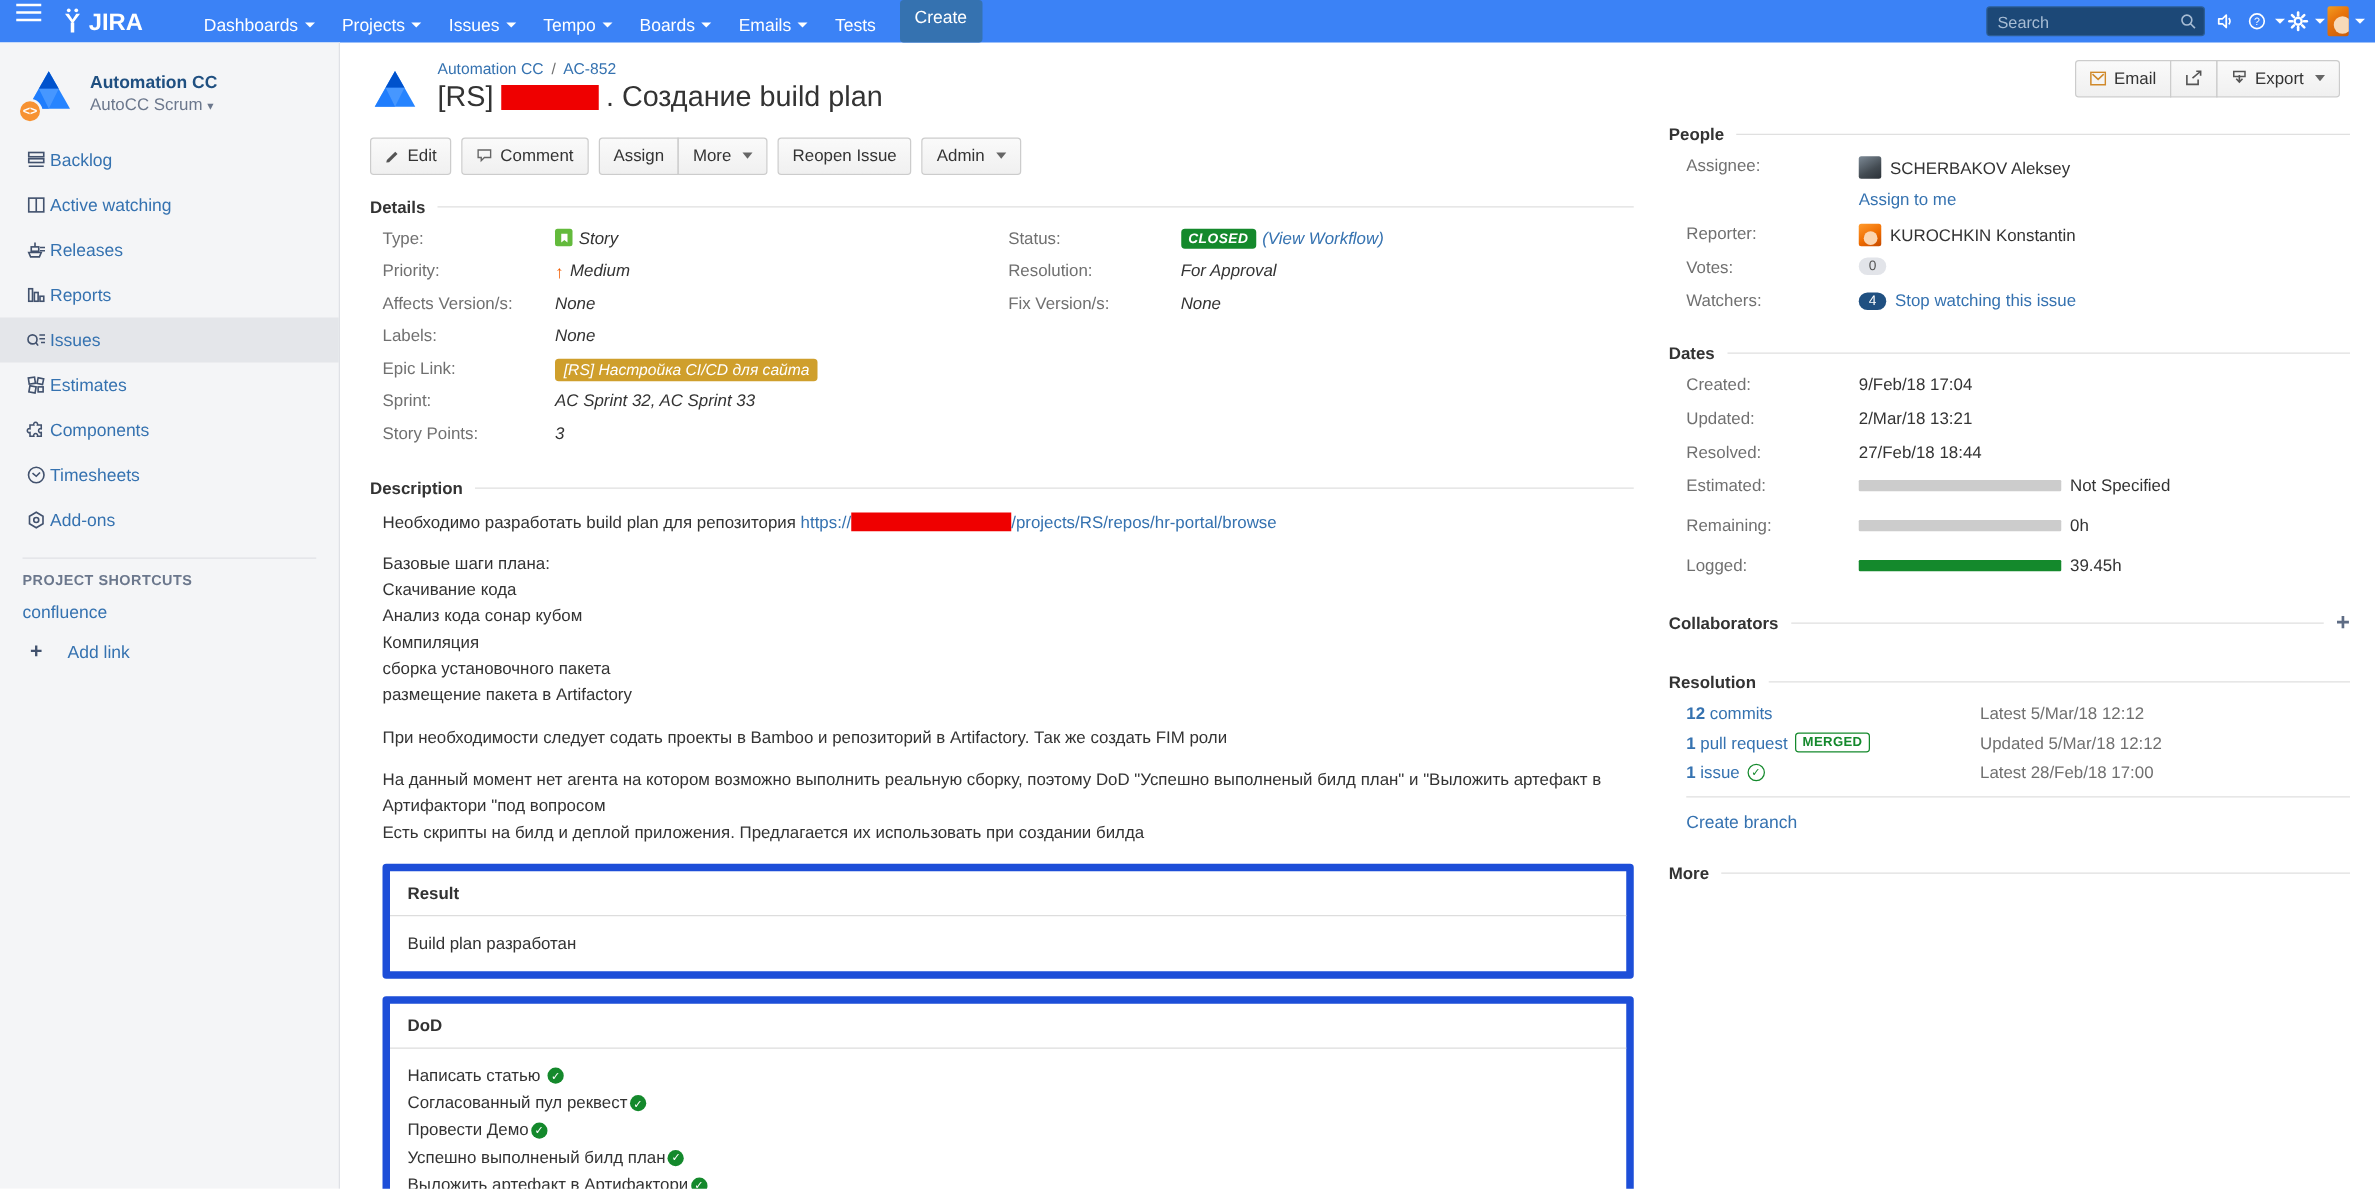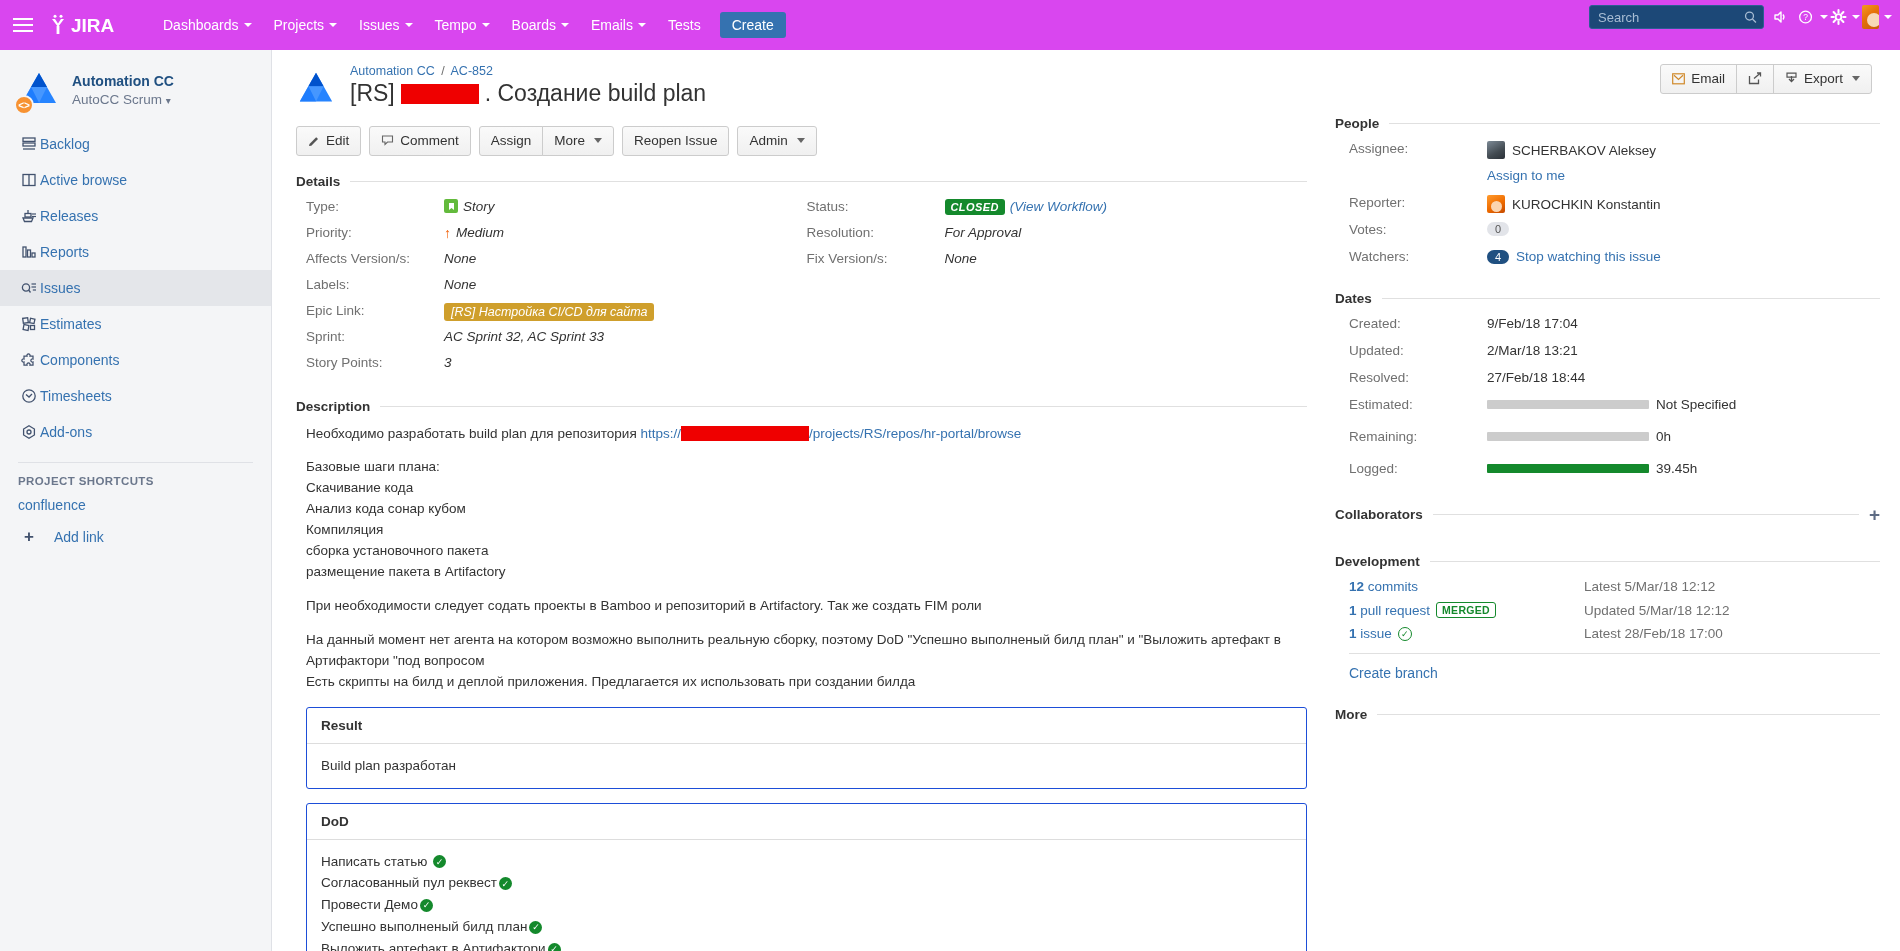--- a/index.html
+++ b/index.html
@@ -9,21 +9,21 @@
     overflow: hidden;
     background: #fff;
     font-family: "Liberation Sans", sans-serif;
     font-size: 14px;
     color: #333;
   }
   a { color: #3572b0; text-decoration: none; cursor: pointer; }
 
   
   .topnav {
-    height: 50px; background: #d946ef; display: flex; align-items: center;
+    height: 34px; background: #3b82f6; display: flex; 
     padding: 0 10px; position: relative;
   }
   .hamburger { width: 26px; height: 20px; display: flex; flex-direction: column;
     justify-content: center; gap: 4px; margin-right: 10px; cursor: pointer; }
   .hamburger span { display:block; height: 2px; background: #fff; width: 20px; margin-left:3px;}
   .jira-logo { display:flex; align-items:center; margin-right: 18px; cursor:pointer; }
   .jira-logo svg { display:block; }
   .navitem {
     color: #fff; font-size: 14px; padding: 7px 10px; margin: 13px 1px; cursor: pointer;
     display: inline-flex; align-items: center; white-space: nowrap; border-radius: 3px;
@@ -132,21 +132,21 @@
   }
   .epic-lozenge {
     background:#cf9f2c; color:#fff; font-size:12.5px; padding:2px 7px; border-radius:3px;
     cursor:pointer;
   }
 
   .desc { padding-left: 10px; font-size:13.5px; line-height:1.55; color:#333; }
   .desc p { margin: 0 0 13px 0; }
   .desc p.tight { margin: 0; }
 
-  .panel { border:1px solid #1d4ed8; border-radius:3px; margin-top: 14px; margin-left:10px;}
+  .panel { border:6px solid #1d4ed8; border-radius:3px; margin-top: 14px; margin-left:10px;}
   .panel-head { padding: 10px 14px; font-weight:bold; font-size:13.5px; border-bottom:1px solid #ddd;}
   .panel-body { padding: 11px 14px; font-size:13.5px; line-height:1.62;}
   .check {
     display:inline-flex; width:13px;height:13px;border-radius:50%;background:#14892c;
     color:#fff; font-size:9px; align-items:center; justify-content:center;
     vertical-align:middle; margin-left:2px;
   }
 
   
   .rrow { display:flex; margin-bottom: 9px; align-items:flex-start; min-height:18px;}
@@ -300,21 +300,21 @@
       </span>
       <span>Backlog</span>
     </div>
     <div class="side-item">
       <span class="ico">
         <svg width="18" height="18" viewBox="0 0 18 18">
             <rect x="3" y="3.5" width="12" height="11" fill="none" stroke="#42526e" stroke-width="1.3"></rect>
             <line x1="9" y1="3.5" x2="9" y2="14.5" stroke="#42526e" stroke-width="1.3"></line>
           </svg>
       </span>
-      <span>Active browse</span>
+      <span>Active watching</span>
     </div>
     <div class="side-item">
       <span class="ico">
         <svg width="18" height="18" viewBox="0 0 18 18">
             <path d="M3 11 h10 l-1.5 3.5 h-7 Z" fill="none" stroke="#42526e" stroke-width="1.3"></path>
             <rect x="5" y="6.5" width="6" height="3.5" fill="none" stroke="#42526e" stroke-width="1.3"></rect>
             <line x1="8" y1="3" x2="8" y2="6.5" stroke="#42526e" stroke-width="1.3"></line>
             <line x1="12" y1="7" x2="16" y2="7" stroke="#42526e" stroke-width="1.2"></line>
             <line x1="12" y1="9.5" x2="16" y2="9.5" stroke="#42526e" stroke-width="1.2"></line>
           </svg>
@@ -670,21 +670,21 @@
         </div>
       </div>
 
       <div class="section-head" style="margin-top:26px;">
         <span>Collaborators</span>
         <span class="line"></span>
         <span class="plus-right">+</span>
       </div>
 
       <div class="section-head" style="margin-top:30px;">
-        <span>Development</span>
+        <span>Resolution</span>
         <span class="line"></span>
       </div>
       <div class="rbody" style="padding-left:14px;">
         <div class="dev-row">
           <div class="dev-left">
             <a><span class="strong-num">12</span> <span>commits</span></a>
           </div>
           <div class="dev-right">Latest 5/Mar/18 12:12</div>
         </div>
         <div class="dev-row">

